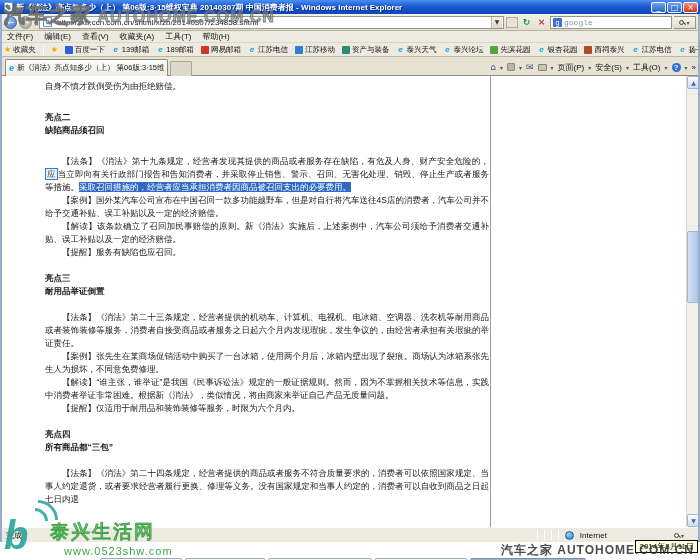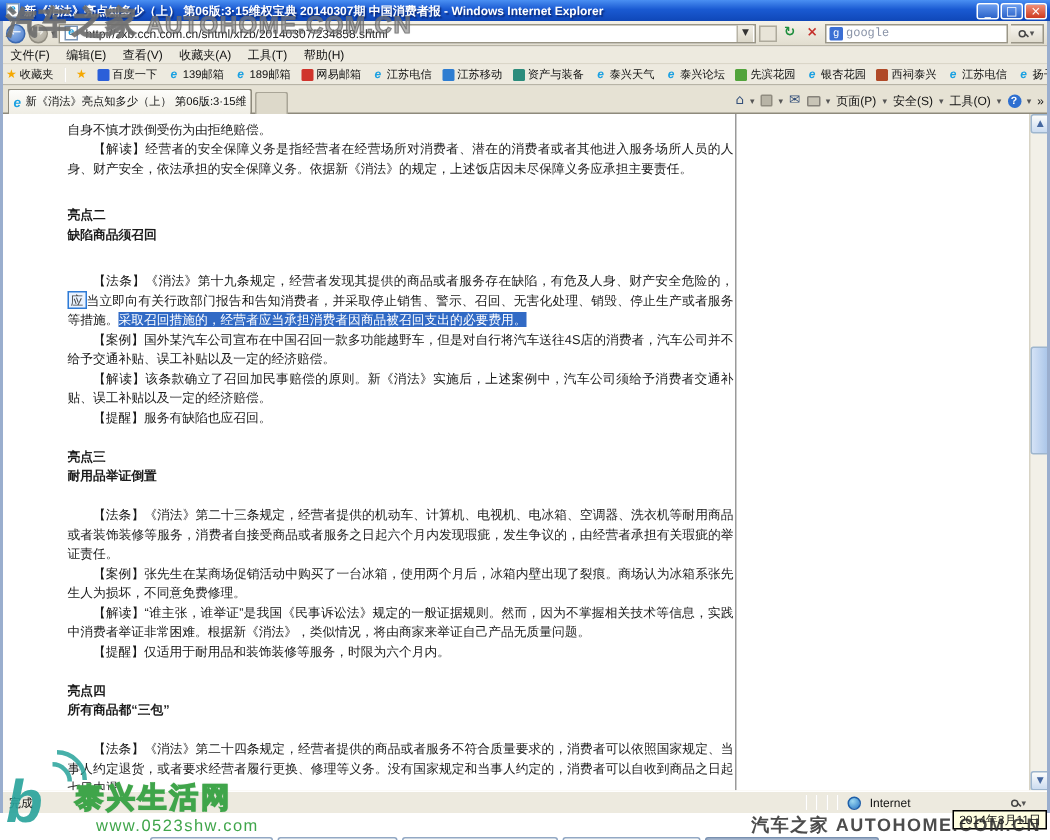--- a/index.html
+++ b/index.html
@@ -147,21 +147,21 @@
   .wm-bottomright { position:absolute; right:6px; bottom:1px; z-index:60; font-size:12px; font-weight:bold;
     color:rgba(45,45,45,0.85); letter-spacing:1px; white-space:nowrap; pointer-events:none; }
   .wm-bottomleft { position:absolute; left:0; bottom:0; z-index:60; width:235px; height:66px; pointer-events:none; }
   .logo-b { position:absolute; left:0; bottom:0; width:54px; height:60px; }
   .logo-b .bletter { position:absolute; left:4px; bottom:2px; font-size:40px; font-weight:bold; font-style:italic;
     color:#27A39B; opacity:0.9; }
   .logo-b .arc1, .logo-b .arc2 { position:absolute; border:3px solid #27A39B; opacity:0.85;
     border-color:#27A39B transparent transparent transparent; border-radius:50%; transform:rotate(45deg); }
   .logo-b .arc1 { width:26px; height:26px; left:22px; top:8px; }
   .logo-b .arc2 { width:40px; height:40px; left:18px; top:0px; }
-  .wm-site { position:absolute; left:50px; bottom:15px; font-size:19px; font-weight:bold; letter-spacing:2px;
+  .wm-site { position:absolute; left:50px; bottom:15px; font-size:19px; font-weight:normal; letter-spacing:2px;
     color:rgba(255,255,255,0.55); -webkit-text-stroke:1px #3FA54A; text-shadow:0 0 1px #2E7D32; }
   .wm-url { position:absolute; left:64px; bottom:3px; font-size:11px; color:#3FA54A; letter-spacing:1px; }
 
   
   .edgeL, .edgeR { position:absolute; top:14px; width:2px; height:528px; background:#9AAECE; z-index:30; }
   .edgeL { left:0; } .edgeR { right:0; }
 </style>
 </head>
 <body>
 
@@ -295,21 +295,20 @@
         <span class="mini-caret">▾</span>
       <span class="helpico">?</span>
         <span class="mini-caret">▾</span>
       <span>»</span>
     </span>
   </div>
 
   <div id="contentarea">
     <div class="article">
       <p class="para">自身不慎才跌倒受伤为由拒绝赔偿。</p>
-      <p class="para indent">【解读】经营者的安全保障义务是指经营者在经营场所对消费者、潜在的消费者或者其他进入服务场所人员的人身、财产安全，依法承担的安全保障义务。依据新《消法》的规定，上述饭店因未尽保障义务应承担主要责任。</p>
       <div class="gap18"></div>
       <p class="para bold">亮点二</p>
       <p class="para bold">缺陷商品须召回</p>
       <div class="gap18"></div>
       <p class="para indent"><span>【法条】《消法》第十九条规定，经营者发现其提供的商品或者服务存在缺陷，有危及人身、财产安全危险的，</span><span class="boxchar">应</span><span>当立即向有关行政部门报告和告知消费者，并采取停止销售、警示、召回、无害化处理、销毁、停止生产或者服务等措施。</span><span class="sel">采取召回措施的，经营者应当承担消费者因商品被召回支出的必要费用。</span></p>
       <p class="para indent">【案例】国外某汽车公司宣布在中国召回一款多功能越野车，但是对自行将汽车送往4S店的消费者，汽车公司并不给予交通补贴、误工补贴以及一定的经济赔偿。</p>
       <p class="para indent">【解读】该条款确立了召回加民事赔偿的原则。新《消法》实施后，上述案例中，汽车公司须给予消费者交通补贴、误工补贴以及一定的经济赔偿。</p>
       <p class="para indent">【提醒】服务有缺陷也应召回。</p>
       <div class="gap13"></div>
       <p class="para bold">亮点三</p>

